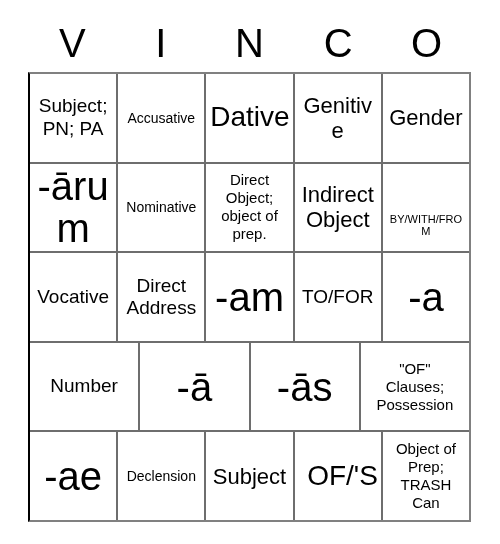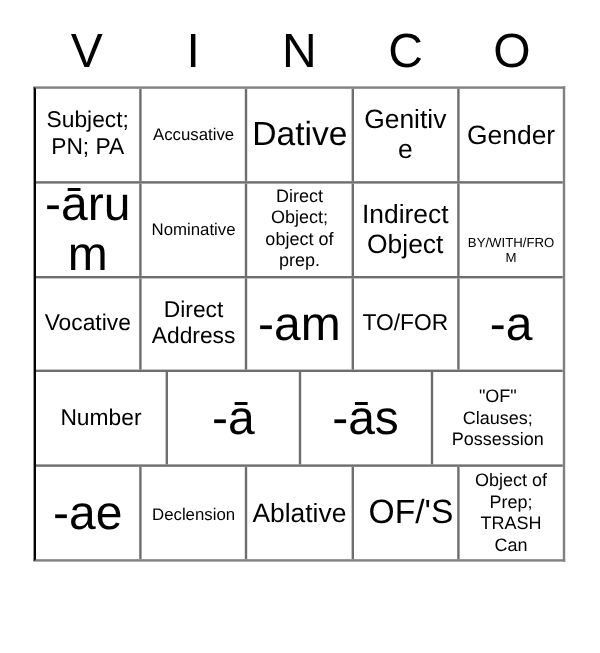--- a/index.html
+++ b/index.html
@@ -46,21 +46,21 @@
     color: #000000;
     letter-spacing: 0px;
   }
 
   
   #grid {
     position: absolute;
     left: 28px;
     top: 72px;
     width: 443px;
-    height: 396px;
+    height: 450px;
     box-sizing: border-box;
     border-top: 2px solid #808080;
     border-left: 2px solid #000000;
     border-right: 2px solid #808080;
     border-bottom: 2px solid #808080;
     display: flex;
     flex-direction: column;
     background: #ffffff;
   }
   .grid-row {
@@ -205,21 +205,21 @@
     </div>
 
     <div class="grid-row">
       <div class="grid-cell">
         <span class="cell-text sz-huge">-ae</span>
       </div>
       <div class="grid-cell">
         <span class="cell-text sz-sm">Declension</span>
       </div>
       <div class="grid-cell">
-        <span class="cell-text sz-xl">Ablative</span>
+        <span class="cell-text sz-xl">Subject</span>
       </div>
       <div class="grid-cell">
         <span class="cell-text sz-xxl">OF/'S</span>
       </div>
       <div class="grid-cell">
         <span class="cell-text sz-md">Object of
 Prep;
 TRASH
 Can</span>
       </div>

